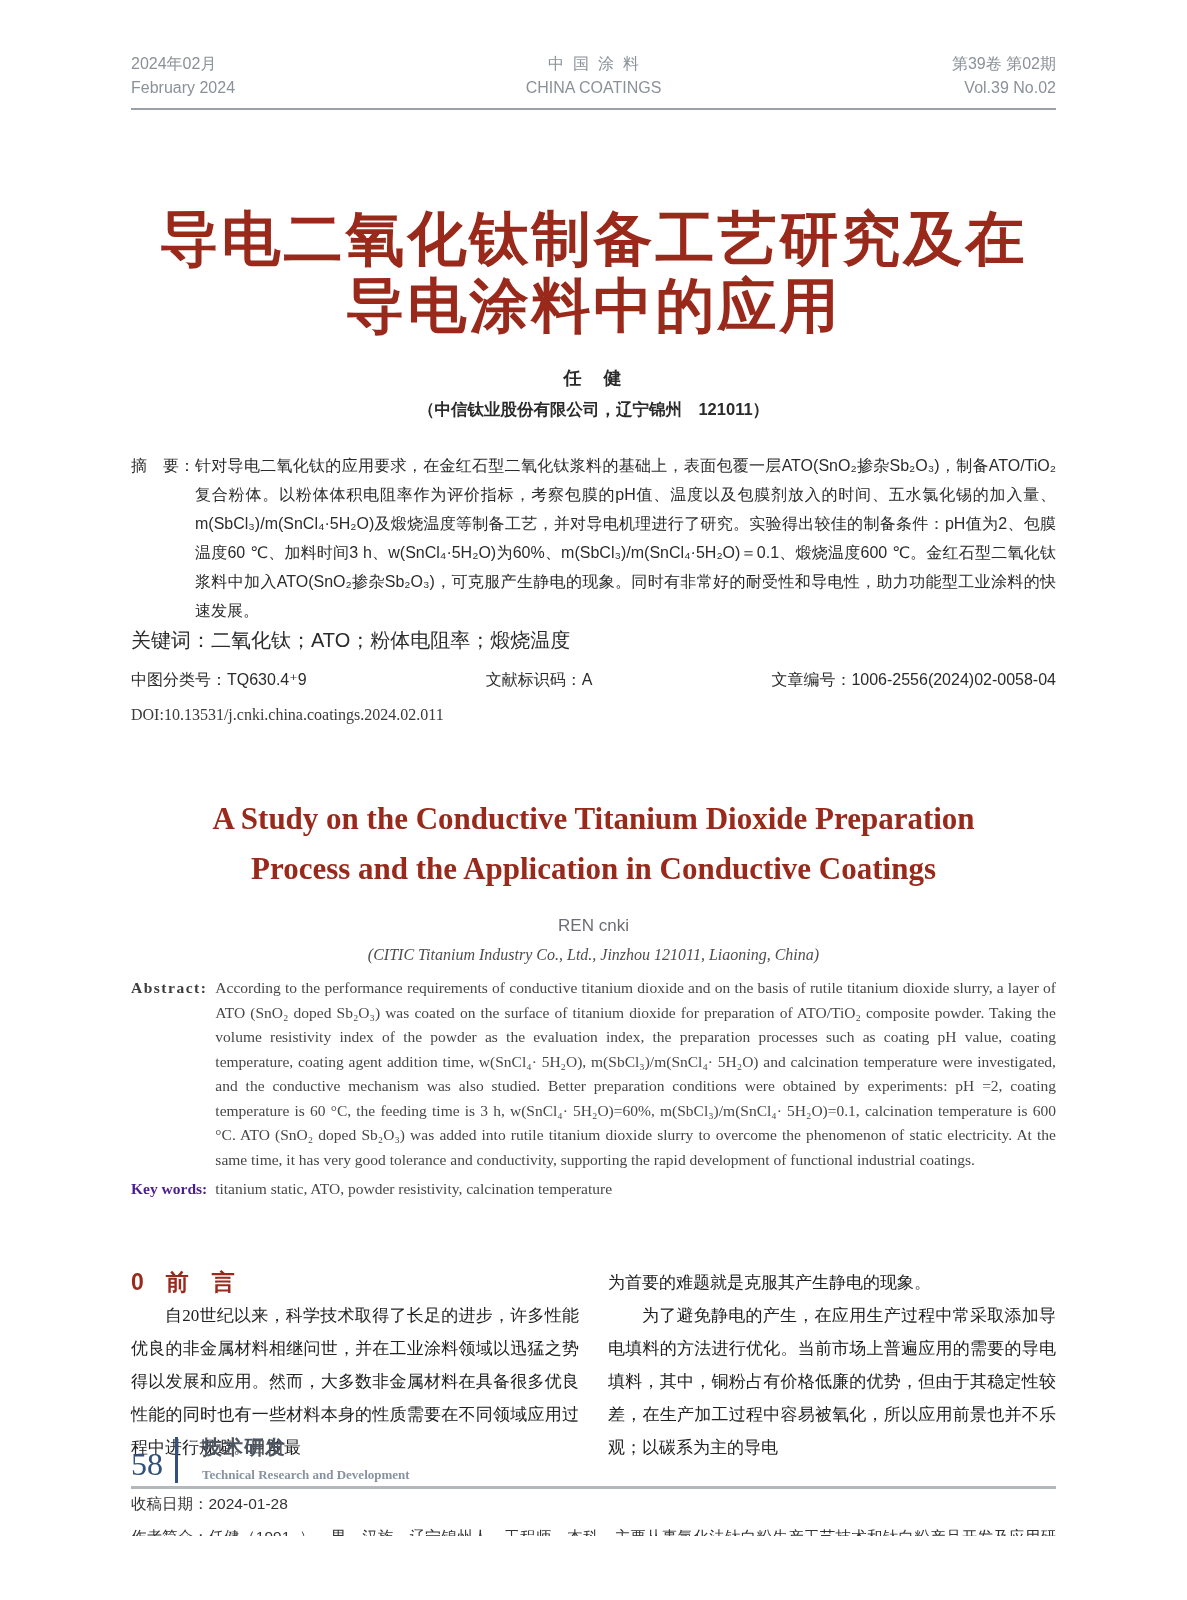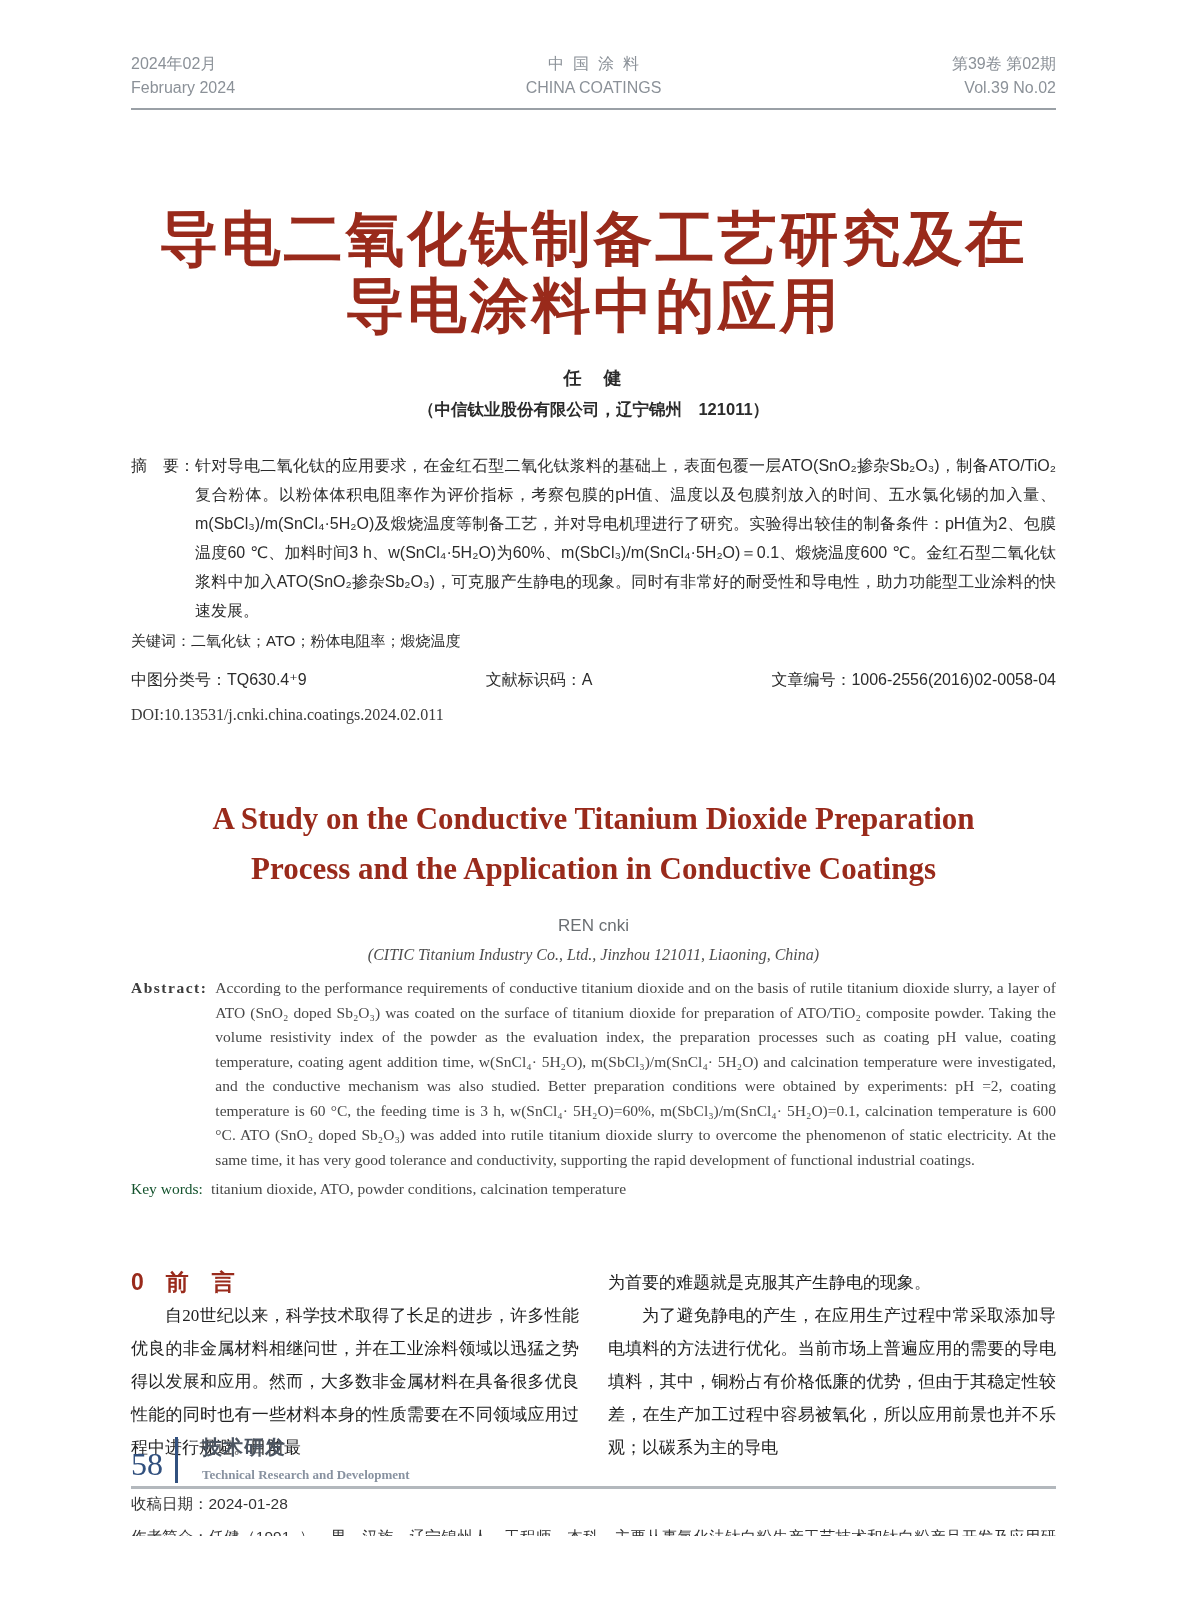--- a/index.html
+++ b/index.html
@@ -47,21 +47,21 @@
   }
   .author-cn{margin-top:26px;text-align:center;font-size:18px;font-weight:700;letter-spacing:2px;}
   .affiliation-cn{margin-top:9px;text-align:center;font-size:16.5px;font-weight:600;}
 
   
   .hang{display:flex;align-items:flex-start;}
   .hang .hang-label{white-space:nowrap;flex:0 0 auto;}
   .hang .hang-text{flex:1 1 auto;text-align:justify;}
 
   .abstract-cn{margin-top:30px;font-size:16px;line-height:29px;}
-  .keywords-cn{margin-top:1px;font-size:15px;line-height:29px;}
+  .keywords-cn{margin-top:1px;font-size:20px;line-height:29px;}
 
   .meta-row{
     margin-top:13px;
     display:flex;justify-content:space-between;
     font-size:16px;line-height:24px;
   }
   .doi-line{
     margin-top:14px;
     font-family:"Liberation Serif","DejaVu Serif",serif;
     font-size:16px;color:#3a3a3a;
@@ -91,21 +91,21 @@
   }
   .abstract-en .hang-label{
     font-weight:700;letter-spacing:1.5px;color:#3c3c3c;
     padding-right:8px;
   }
   .keywords-en{
     margin-top:5px;
     font-family:"Liberation Serif","DejaVu Serif",serif;
     font-size:15.5px;line-height:24.5px;color:var(--scan_ink);
   }
-  .keywords-en .hang-label{font-weight:400;color:#14532d;padding-right:8px;}
+  .keywords-en .hang-label{font-weight:700;color:#4c1d95;padding-right:8px;}
 
   
   .body-cols{
     margin-top:64px;
     display:flex;gap:29px;
     font-family:"Liberation Serif","DejaVu Serif",serif;
     font-size:17px;line-height:33px;
     color:#222;
   }
   .col{flex:1 1 0;text-align:justify;}
@@ -184,40 +184,40 @@
     </div>
 
     <div class="keywords-cn hang">
       <span class="hang-label">关键词：</span>
       <div class="hang-text">二氧化钛；ATO；粉体电阻率；煅烧温度</div>
     </div>
 
     <div class="meta-row">
       <span>中图分类号：TQ630.4⁺9</span>
       <span>文献标识码：A</span>
-      <span>文章编号：1006-2556(2016)02-0058-04</span>
+      <span>文章编号：1006-2556(2024)02-0058-04</span>
     </div>
     <div class="doi-line">DOI:10.13531/j.cnki.china.coatings.2024.02.011</div>
 
     <div class="title-en">
       <div>A Study on the Conductive Titanium Dioxide Preparation</div>
       <div>Process and the Application in Conductive Coatings</div>
     </div>
 
     <div class="author-en">REN cnki</div>
     <div class="affiliation-en">(CITIC Titanium Industry Co., Ltd., Jinzhou 121011, Liaoning, China)</div>
 
     <div class="abstract-en hang">
       <span class="hang-label">Abstract:</span>
       <div class="hang-text">According to the performance requirements of conductive titanium dioxide and on the basis of rutile titanium dioxide slurry, a layer of ATO (SnO₂ doped Sb₂O₃) was coated on the surface of titanium dioxide for preparation of ATO/TiO₂ composite powder. Taking the volume resistivity index of the powder as the evaluation index, the preparation processes such as coating pH value, coating temperature, coating agent addition time, w(SnCl₄· 5H₂O), m(SbCl₃)/m(SnCl₄· 5H₂O) and calcination temperature were investigated, and the conductive mechanism was also studied. Better preparation conditions were obtained by experiments: pH =2, coating temperature is 60 °C, the feeding time is 3 h, w(SnCl₄· 5H₂O)=60%, m(SbCl₃)/m(SnCl₄· 5H₂O)=0.1, calcination temperature is 600 °C. ATO (SnO₂ doped Sb₂O₃) was added into rutile titanium dioxide slurry to overcome the phenomenon of static electricity. At the same time, it has very good tolerance and conductivity, supporting the rapid development of functional industrial coatings.</div>
     </div>
 
     <div class="keywords-en hang">
       <span class="hang-label">Key words:</span>
-      <div class="hang-text">titanium dioxide, ATO, powder conditions, calcination temperature</div>
+      <div class="hang-text">titanium static, ATO, powder resistivity, calcination temperature</div>
     </div>
 
     <div class="body-cols">
       <div class="col">
         <div class="section-head">
           <span>0</span>
           <span>前　言</span>
         </div>
         <p class="indent">自20世纪以来，科学技术取得了长足的进步，许多性能优良的非金属材料相继问世，并在工业涂料领域以迅猛之势得以发展和应用。然而，大多数非金属材料在具备很多优良性能的同时也有一些材料本身的性质需要在不同领域应用过程中进行规避。目前最</p>
       </div>

